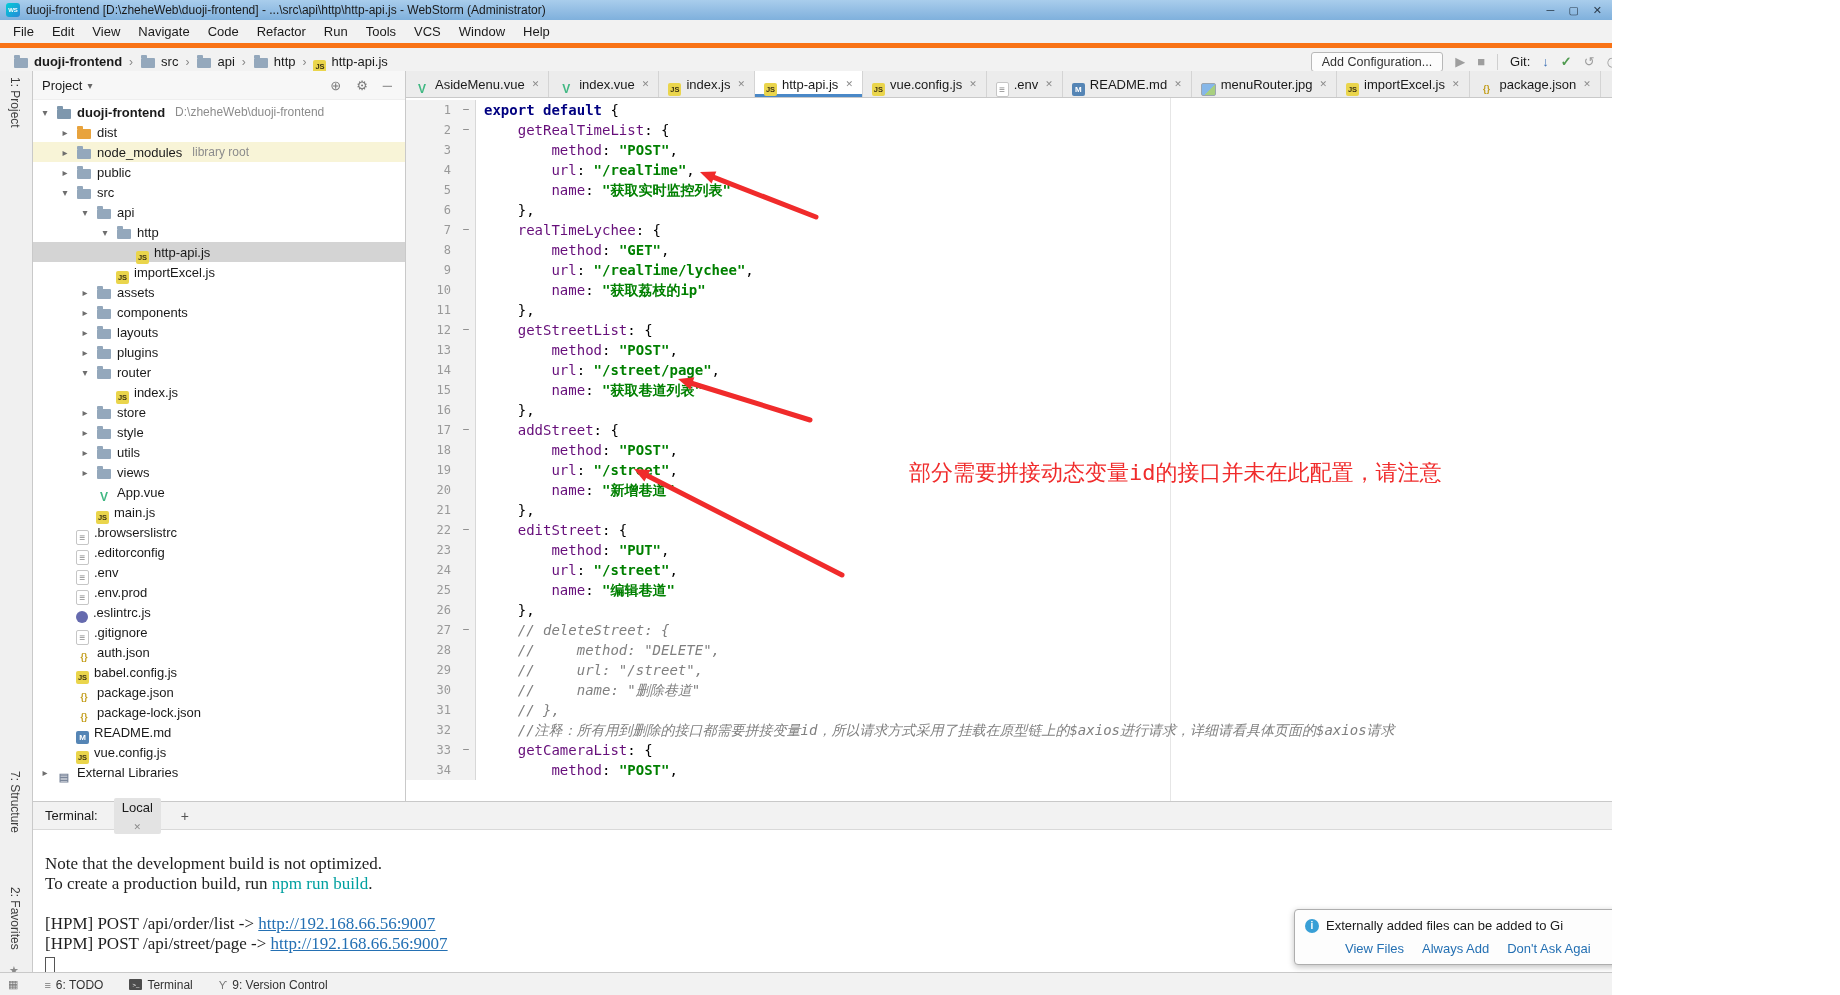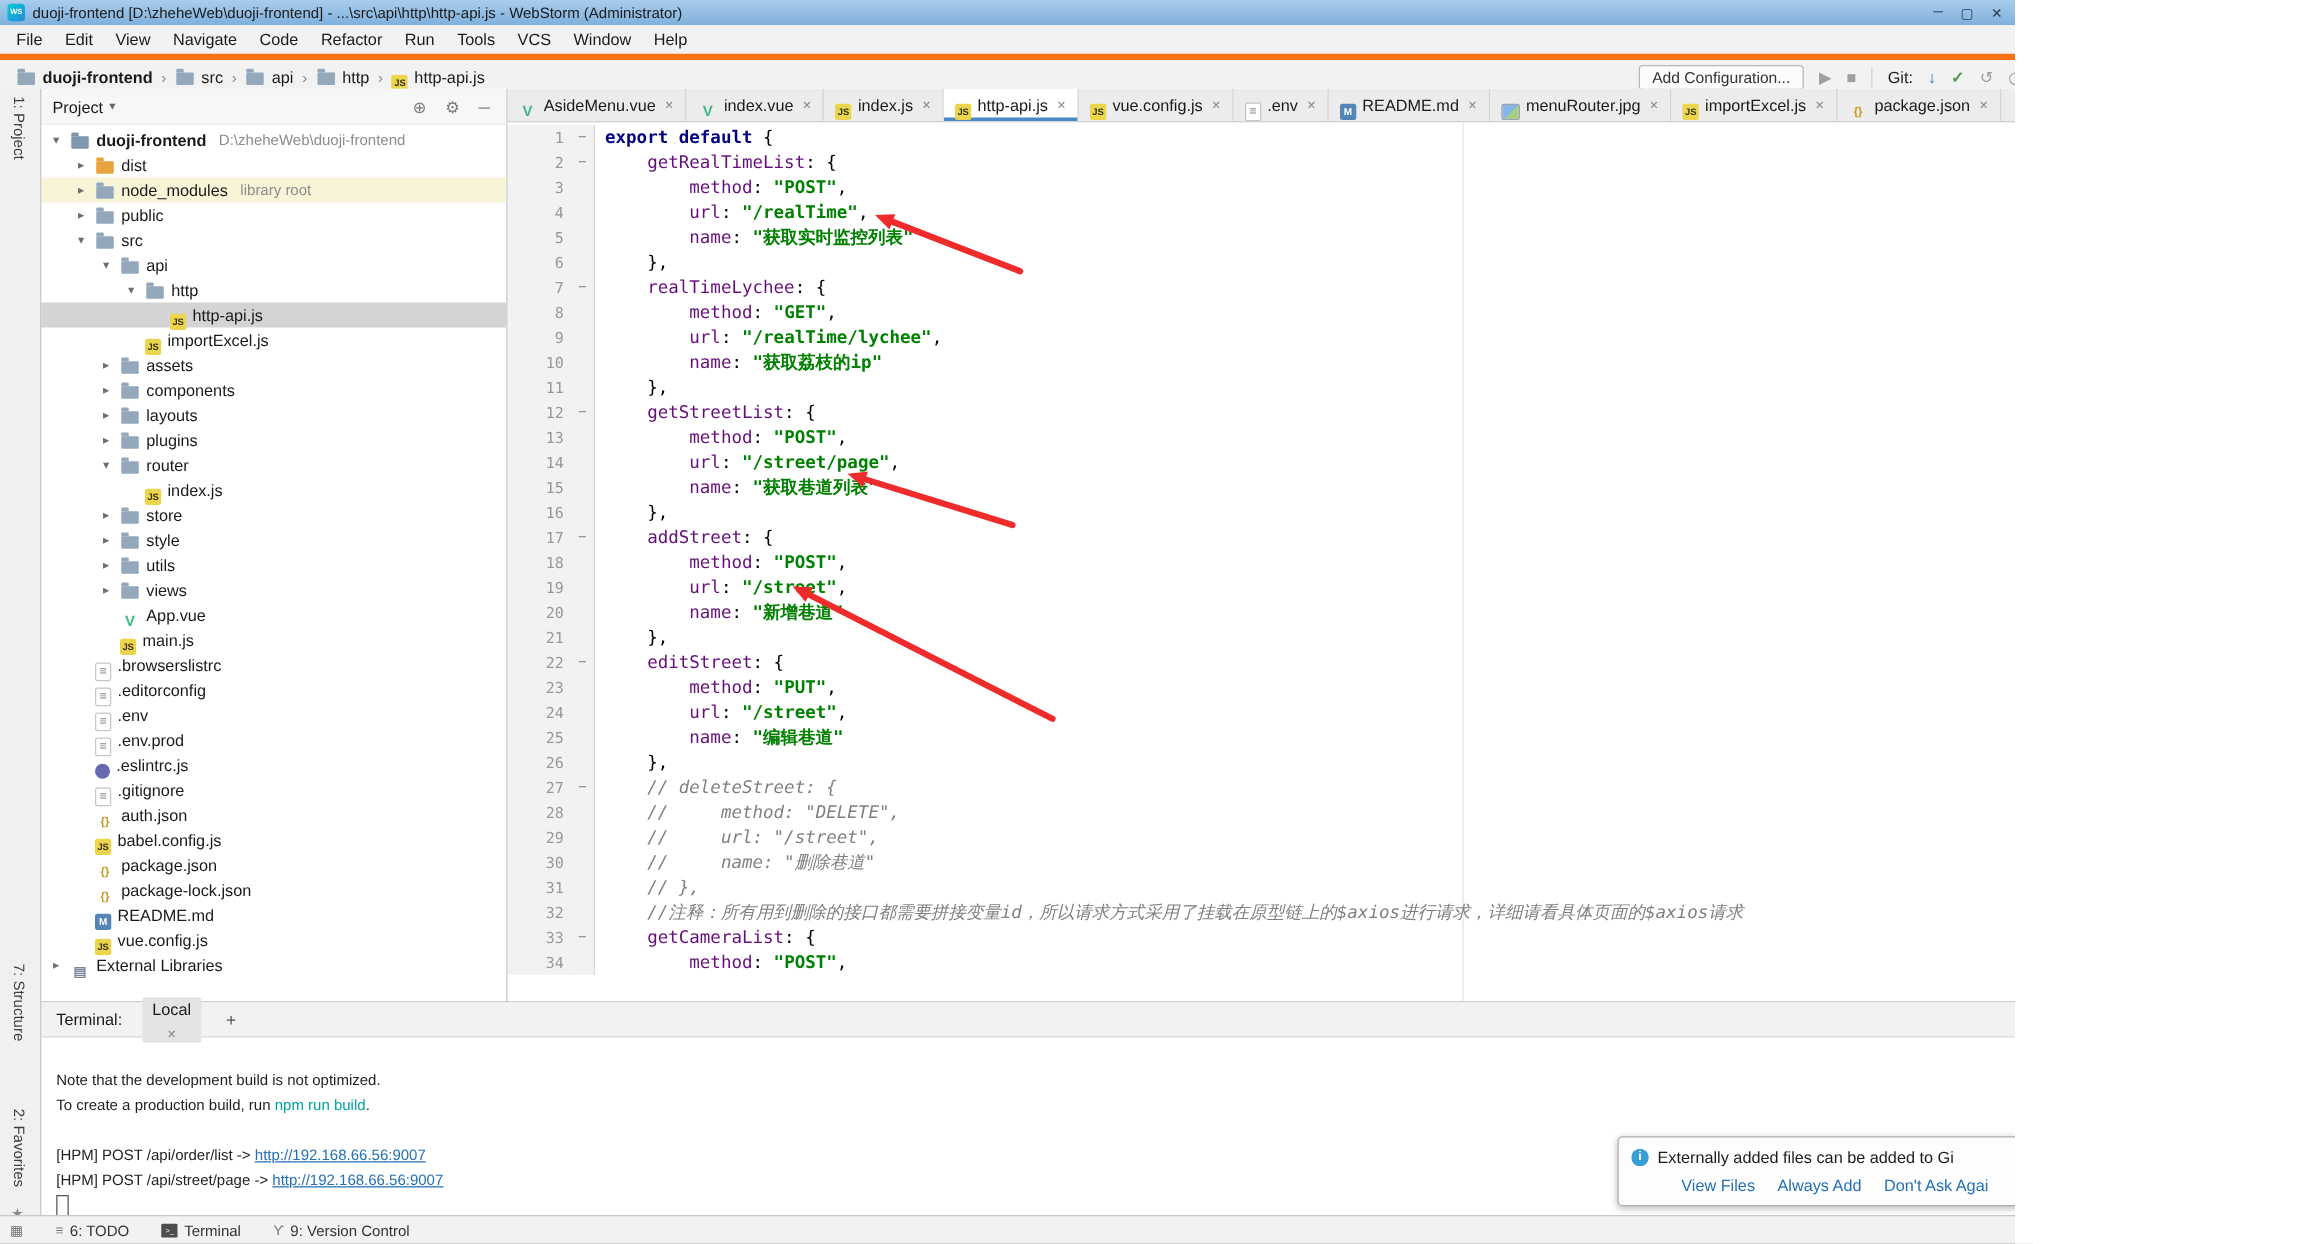--- a/index.html
+++ b/index.html
@@ -1,17 +1,17 @@
 <!DOCTYPE html>
 <html><head>
 <meta charset="utf-8">
 <style>
   html,body{margin:0;padding:0;background:#fff;}
   body{width:1840px;height:995px;overflow:hidden;font-family:"Liberation Sans",sans-serif;-webkit-font-smoothing:antialiased;}
-  .window{position:relative;width:1612px;height:995px;background:#404040;overflow:hidden;}
+  .window{position:relative;width:1612px;height:995px;background:#bef264;overflow:hidden;}
 
   
   .titlebar{height:20px;background:linear-gradient(#A9CDEC,#7FB0DC);display:flex;align-items:center;padding:0 6px;gap:6px;font-size:12px;color:#1a1a1a;}
   .app-icon{width:14px;height:14px;border-radius:3px;background:linear-gradient(135deg,#00CDD7,#2888D8);color:#fff;font-size:6px;font-weight:bold;display:flex;align-items:center;justify-content:center;flex:none;}
   .title-text{white-space:nowrap;overflow:hidden;flex:1;}
   .win-controls{display:flex;gap:14px;padding-right:4px;color:#2a3a4a;font-size:11px;}
 
   
   .menubar{height:23px;background:#F2F2F2;display:flex;align-items:center;font-size:13px;color:#1a1a1a;padding-left:4px;border-bottom:5px solid #f97316;}
   .menubar .mi{padding:2px 9px;cursor:default;}
@@ -88,21 +88,21 @@
   .tk-t{color:#000;}
   .arrows{position:absolute;left:0;top:0;pointer-events:none;}
   .red-note{position:absolute;left:504px;top:360px;color:#F02B2B;font-size:22px;white-space:nowrap;z-index:6;}
 
   
   .terminal{position:absolute;left:32px;top:801px;right:0;height:171px;background:#fff;border-top:1px solid #C9C9C9;z-index:4;}
   .term-header{height:27px;background:#F2F2F2;border-bottom:1px solid #D9D9D9;display:flex;align-items:center;padding-left:13px;gap:16px;font-size:13px;color:#1a1a1a;}
   .term-tab{display:flex;align-items:center;gap:7px;padding:2px 8px;background:#E3E3E3;border-radius:2px;flex-direction:column;}
   .term-x{color:#8a8a8a;font-size:9px;}
   .term-plus{color:#555;font-size:14px;padding:0 4px;}
-  .term-body{padding:24px 0 0 13px;font-family:Liberation Sans, sans-serif;font-size:12px;color:#1F1F1F;}
+  .term-body{padding:24px 0 0 13px;font-family:Liberation Serif, serif;font-size:17px;color:#1F1F1F;}
   .tline{height:20px;line-height:20px;white-space:pre;}
   .tm-cmd{color:#00A0A0;}
   .tm-link{color:#2470B3;text-decoration:underline;}
   .term-cursor{display:inline-block;width:8px;height:15px;border:1px solid #555;vertical-align:middle;}
 
   
   .statusbar{position:absolute;left:0;right:0;top:972px;height:23px;background:#F2F2F2;border-top:1px solid #C9C9C9;display:flex;align-items:center;font-size:12px;color:#333;padding-left:8px;gap:26px;overflow:hidden;z-index:7;}
   .sb-item{display:inline-flex;align-items:center;gap:5px;white-space:nowrap;}
   .sbi{color:#777;font-size:11px;}
   .sbi-term{display:inline-flex;width:13px;height:11px;background:#4D4D4D;color:#fff;font-size:6px;align-items:center;justify-content:center;border-radius:1px;}
@@ -471,20 +471,21 @@
       <svg class="arrows" width="1435" height="703" viewBox="0 0 1435 703">
         <g stroke="#F02B2B" stroke-width="5" stroke-linecap="round" fill="#F02B2B">
           <line x1="411" y1="119" x2="309" y2="79.4"></line>
           <polygon points="295,74 311.3,73.4 306.6,85.5" stroke="none"></polygon>
           <line x1="405" y1="322" x2="287.3" y2="285.5"></line>
           <polygon points="273,281 289.3,279.2 285.4,291.7" stroke="none"></polygon>
           <line x1="437" y1="477" x2="242.4" y2="377.8"></line>
           <polygon points="229,371 245.3,372 239.4,383.6" stroke="none"></polygon>
         </g>
       </svg>
+      <div class="red-note">部分需要拼接动态变量id的接口并未在此配置，请注意</div>
     </div>
   </div>
 
   <div class="terminal">
     <div class="term-header">
       <span>Terminal:</span>
       <span class="term-tab">
         <span>Local</span>
         <span class="term-x">✕</span>
       </span>

